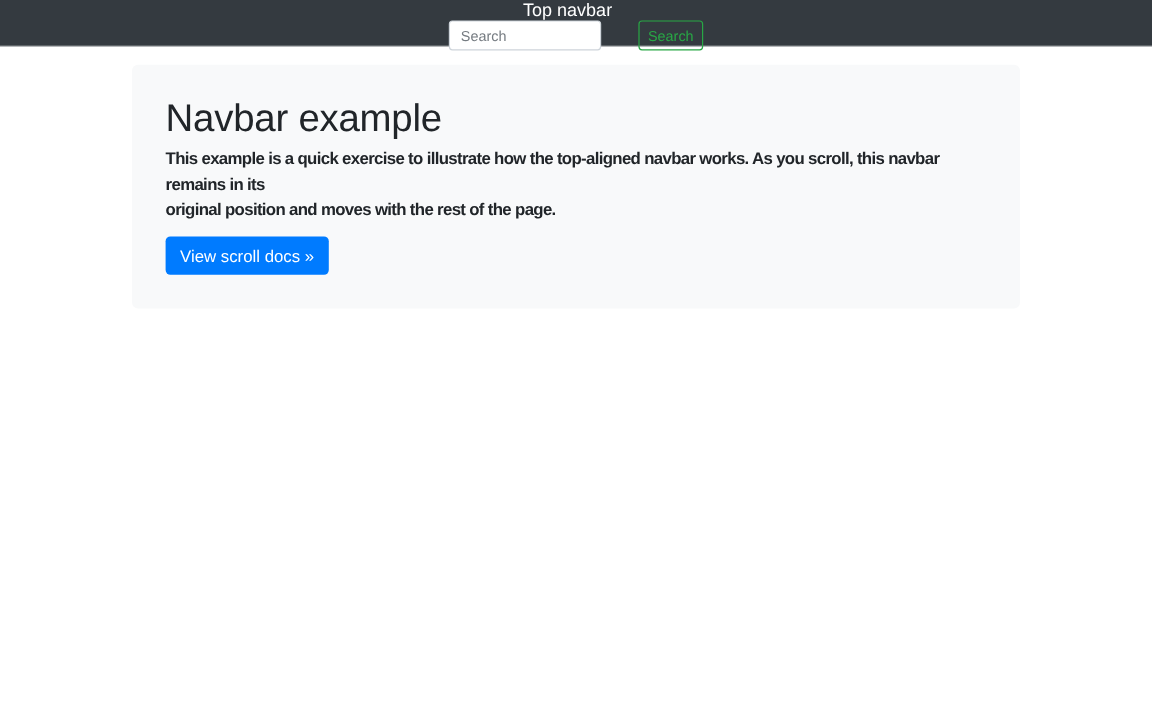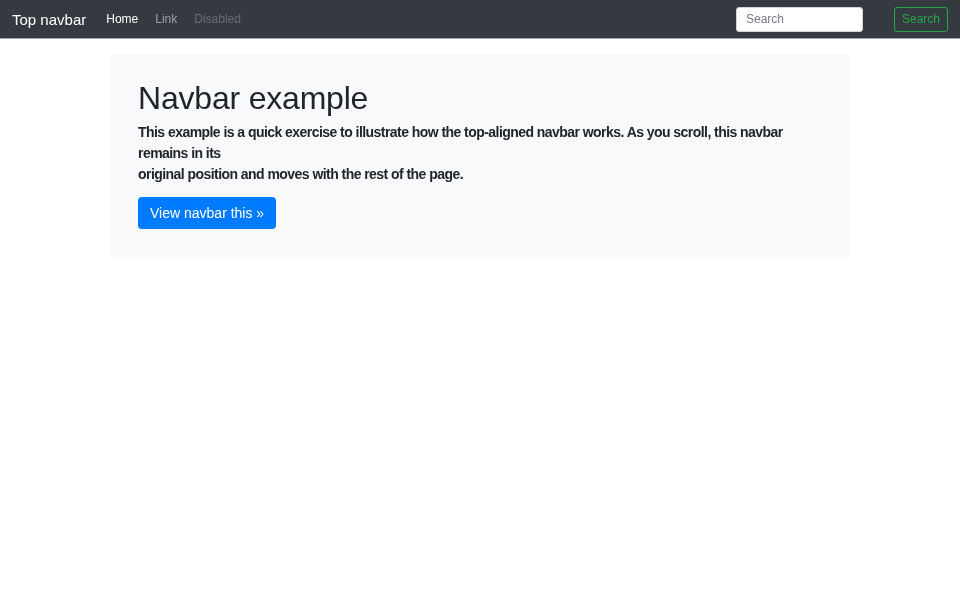--- a/index.html
+++ b/index.html
@@ -12,20 +12,21 @@
   }
 
   
   .navbar {
     height: 38px;
     background: var(--navbar-bg, #343a40);
     display: flex;
     align-items: center;
     padding: 0 12px;
     box-shadow: 0 1px 0 rgba(52,58,64,0.45);
+    flex-direction: column;
   }
   .brand {
     color: #fff;
     font-size: 15px;
     font-weight: 500;
     text-decoration: none;
     margin-right: 14px;
     white-space: nowrap;
     cursor: pointer;
   }
@@ -107,32 +108,27 @@
     cursor: pointer;
     white-space: nowrap;
   }
 </style>
 </head>
 <body>
 
 <nav class="navbar">
   <a class="brand">Top navbar</a>
 
-  <div class="nav-links">
-    <a class="nav-link active">Home</a>
-    <a class="nav-link">Link</a>
-    <a class="nav-link disabled">Disabled</a>
-  </div>
 
   <form class="search-form">
     <input class="search-input" type="text" placeholder="Search" style="">
     <button class="search-btn" type="submit">Search</button>
   </form>
 </nav>
 
 <main class="container">
   <div class="hero">
     <h1>Navbar example</h1>
     <p class="lead">This example is a quick exercise to illustrate how the top-aligned navbar works. As you scroll, this navbar remains in its
 original position and moves with the rest of the page.</p>
-    <a class="btn-primary">View navbar this »</a>
+    <a class="btn-primary">View scroll docs »</a>
   </div>
 </main>
 
 </body></html>

